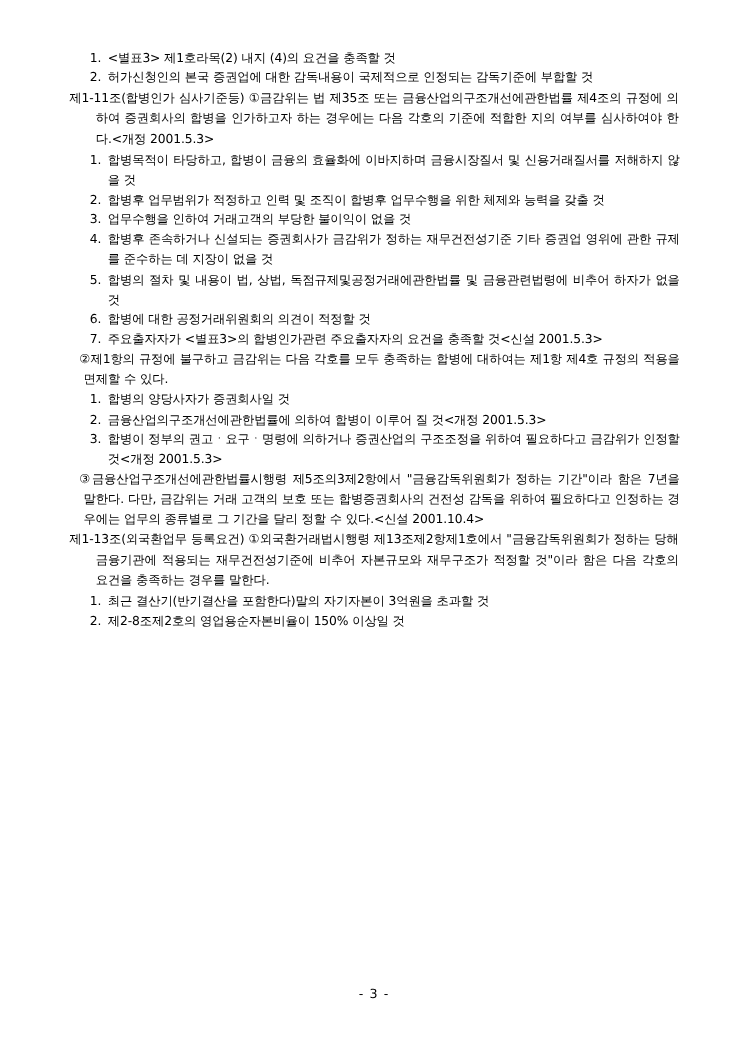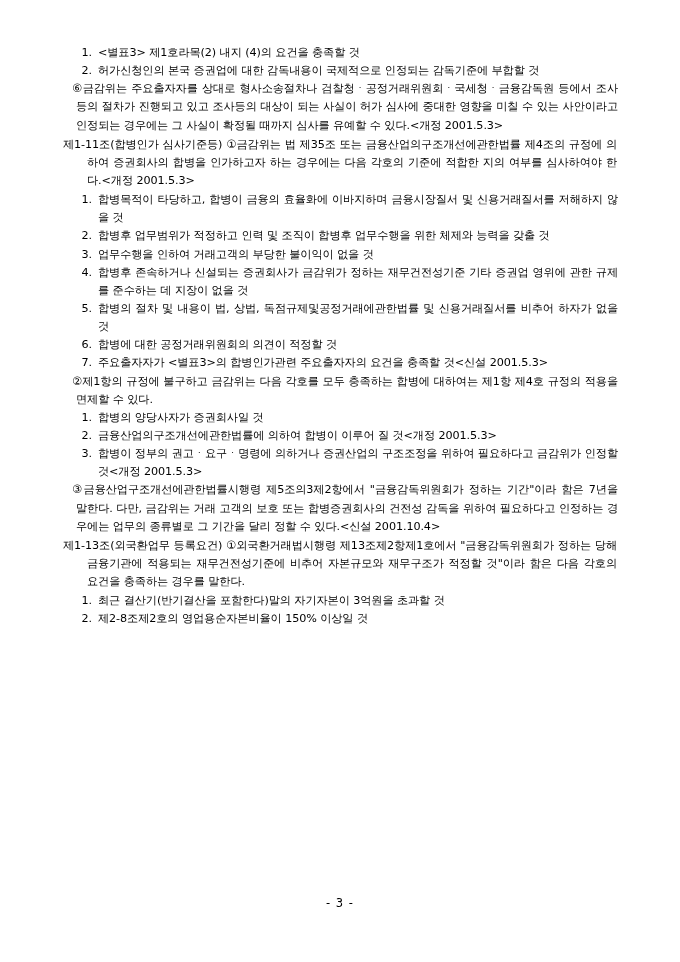--- a/index.html
+++ b/index.html
@@ -84,41 +84,40 @@
 <div class="page">
   <div class="doc-body" id="doc-body">
       <div class="item">
         <div class="item-num">1.</div>
         <div class="item-text">&lt;별표3&gt; 제1호라목(2) 내지 (4)의 요건을 충족할 것</div>
       </div>
       <div class="item">
         <div class="item-num">2.</div>
         <div class="item-text">허가신청인의 본국 증권업에 대한 감독내용이 국제적으로 인정되는 감독기준에 부합할 것</div>
       </div>
-      <p class="para-circ">⑥금감위는 주요출자자를 상대로 형사소송절차나 검찰청ㆍ공정거래위원회ㆍ국세청ㆍ금융감독원 등에서 조사등의 절차가 진행되고 있고 조사등의 대상이 되는 사실이 허가 심사에 중대한 영향을 미칠 수 있는 사안이라고 인정되는 경우에는 그 사실이 확정될 때까지 심사를 유예할 수 있다.&lt;개정 2001.5.3&gt;</p>
       <p class="article"><span class="art-label">제1-11조(합병인가 심사기준등)</span><span> ①금감위는 법 제35조 또는 금융산업의구조개선에관한법률 제4조의 규정에 의하여 증권회사의 합병을 인가하고자 하는 경우에는 다음 각호의 기준에 적합한 지의 여부를 심사하여야 한다.&lt;개정 2001.5.3&gt;</span></p>
       <div class="item">
         <div class="item-num">1.</div>
         <div class="item-text">합병목적이 타당하고, 합병이 금융의 효율화에 이바지하며 금융시장질서 및 신용거래질서를 저해하지 않을 것</div>
       </div>
       <div class="item">
         <div class="item-num">2.</div>
         <div class="item-text">합병후 업무범위가 적정하고 인력 및 조직이 합병후 업무수행을 위한 체제와 능력을 갖출 것</div>
       </div>
       <div class="item">
         <div class="item-num">3.</div>
         <div class="item-text">업무수행을 인하여 거래고객의 부당한 불이익이 없을 것</div>
       </div>
       <div class="item">
         <div class="item-num">4.</div>
         <div class="item-text">합병후 존속하거나 신설되는 증권회사가 금감위가 정하는 재무건전성기준 기타 증권업 영위에 관한 규제를 준수하는 데 지장이 없을 것</div>
       </div>
       <div class="item">
         <div class="item-num">5.</div>
-        <div class="item-text">합병의 절차 및 내용이 법, 상법, 독점규제및공정거래에관한법률 및 신용거래질서를 비추어 하자가 없을 것</div>
+        <div class="item-text">합병의 절차 및 내용이 법, 상법, 독점규제및공정거래에관한법률 및 금융관련법령에 비추어 하자가 없을 것</div>
       </div>
       <div class="item">
         <div class="item-num">6.</div>
         <div class="item-text">합병에 대한 공정거래위원회의 의견이 적정할 것</div>
       </div>
       <div class="item">
         <div class="item-num">7.</div>
         <div class="item-text">주요출자자가 &lt;별표3&gt;의 합병인가관련 주요출자자의 요건을 충족할 것&lt;신설 2001.5.3&gt;</div>
       </div>
       <p class="para-circ">②제1항의 규정에 불구하고 금감위는 다음 각호를 모두 충족하는 합병에 대하여는 제1항 제4호 규정의 적용을 면제할 수 있다.</p>

